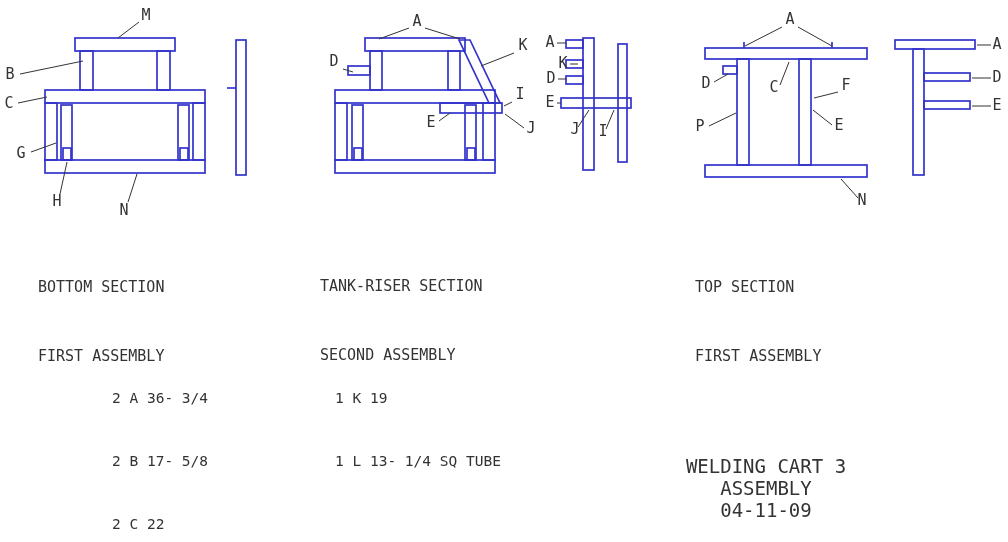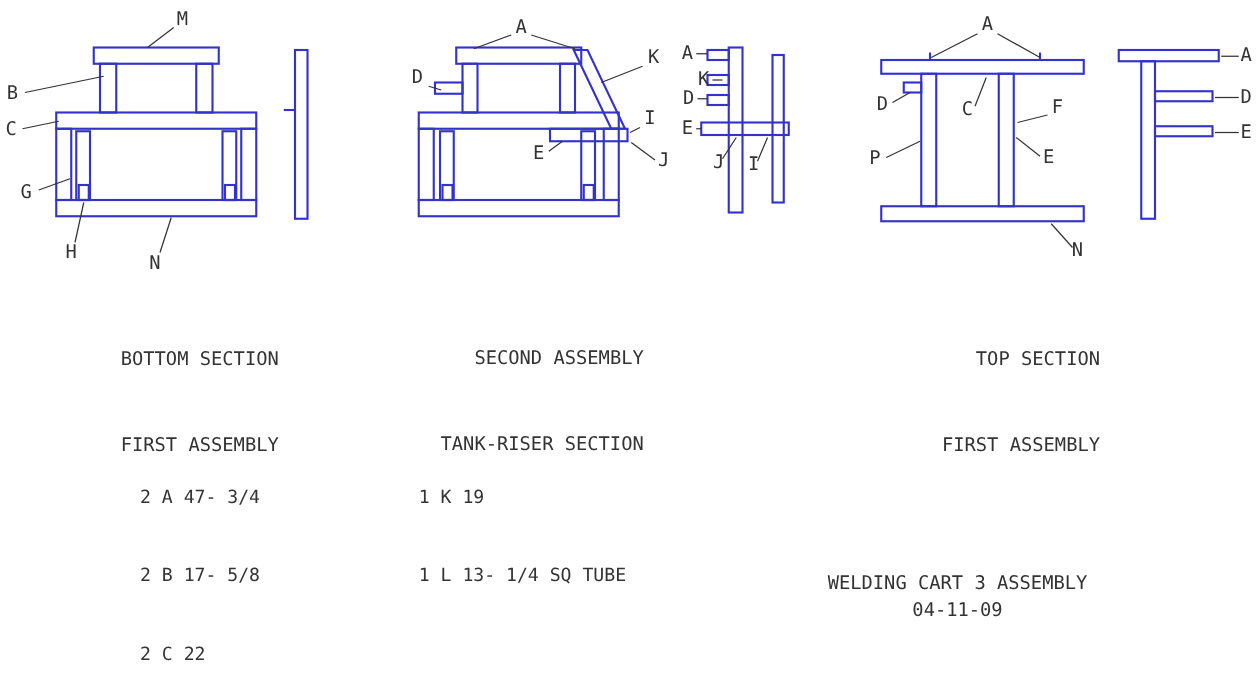--- a/index.html
+++ b/index.html
@@ -7,28 +7,28 @@
     width: 1008px; height: 542px;
     background: #ffffff;
     font-family: "DejaVu Sans Mono", monospace;
     color: var(--color-text, #333333);
   }
   .sheet { position: relative; width: 1008px; height: 542px; overflow: hidden; background: var(--color-background, #ffffff); }
   .drawing { position: absolute; left: 0; top: 0; }
   .geo { fill: none; stroke: var(--color-line, #3333cc); stroke-width: 1.7; }
   .leader { fill: none; stroke: var(--color-text, #333333); stroke-width: 1; }
   .lbl { fill: var(--color-text, #333333); font-size: 15px; text-anchor: middle; font-family: "DejaVu Sans Mono", monospace; }
-  .caption { position: absolute; text-align: right; font-size: 15px; line-height: 23px; white-space: pre; }
+  .caption { position: absolute; text-align: left; font-size: 15px; line-height: 23px; white-space: pre; }
   .caption-bottom { left: 38px; top: 230px; width: 185px; }
   .caption-tank   { left: 320px; top: 229px; width: 195px; }
   .caption-top    { left: 695px; top: 230px; width: 185px; }
   .parts-list { position: absolute; font-size: 14.5px; line-height: 21px; white-space: pre; }
   .parts-left  { left: 112px; top: 346px; }
   .parts-right { left: 335px; top: 346px; }
-  .title-block { position: absolute; left: 642px; top: 455px; width: 248px; text-align: center; font-size: 15px; line-height: 22px; }
+  .title-block { position: absolute; left: 642px; top: 455px; width: 248px; text-align: center; font-size: 19px; line-height: 22px; }
 </style>
 </head>
 <body>
 
 <div class="sheet">
 
   <svg class="drawing" width="1008" height="230" viewBox="0 0 1008 230">
 
     <g>
       <rect class="geo" x="75" y="38" width="100" height="13"></rect>
@@ -154,30 +154,30 @@
       <line class="leader" x1="991" y1="106" x2="972" y2="106"></line>
       <text class="lbl" x="997" y="110">E</text>
     </g>
   </svg>
 
   <div class="caption caption-bottom">
     <div>BOTTOM SECTION</div>
     <div>FIRST ASSEMBLY</div>
   </div>
   <div class="caption caption-tank">
+    <div>TANK-RISER SECTION</div>
     <div>SECOND ASSEMBLY</div>
-    <div>TANK-RISER SECTION</div>
   </div>
   <div class="caption caption-top">
     <div>TOP SECTION</div>
     <div>FIRST ASSEMBLY</div>
   </div>
 
   <div class="parts-list parts-left">
-    <div>2 A 47- 3/4</div>
+    <div>2 A 36- 3/4</div>
     <div>2 B 17- 5/8</div>
     <div>2 C 22</div>
     
     
     
     
     
     
   </div>
   <div class="parts-list parts-right">

